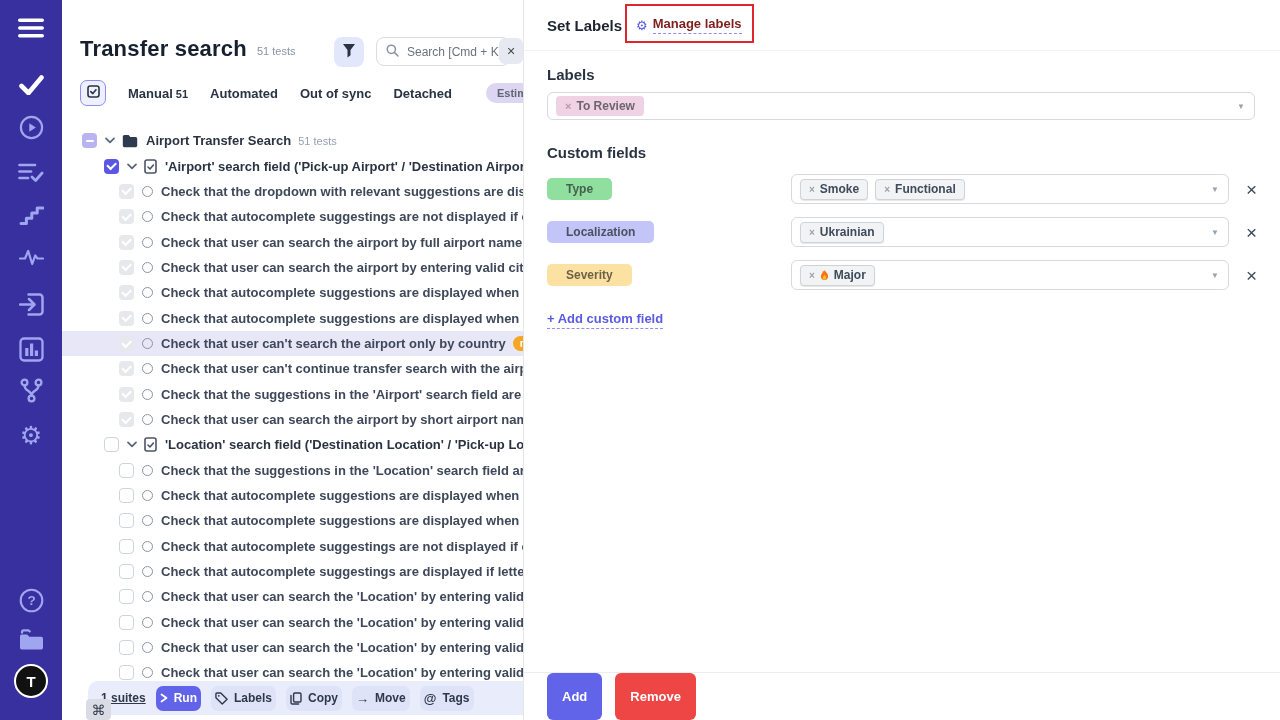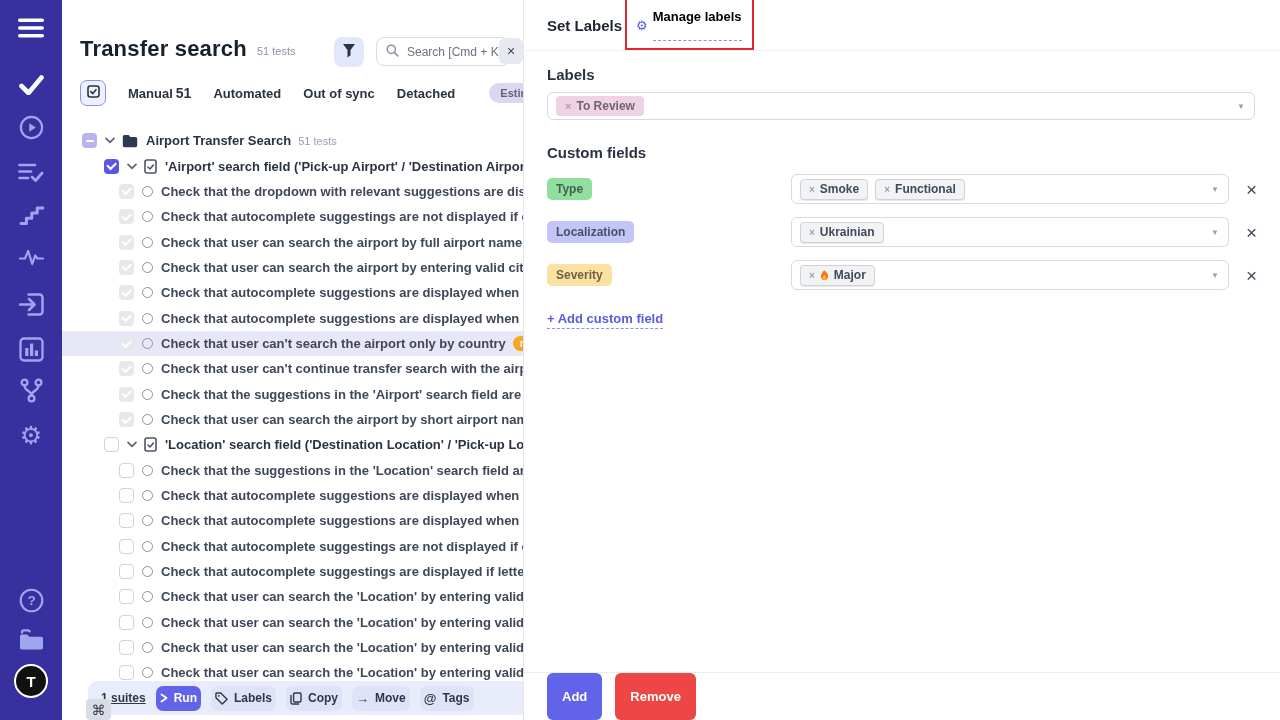--- a/index.html
+++ b/index.html
@@ -23,21 +23,21 @@
   .search-box input{border:none;outline:none;width:100px;font-size:12px;color:#374151;margin-left:6px;font-family:"Liberation Sans",sans-serif;background:transparent;}
   .search-box input::placeholder{color:#6B7280;}
   .search-close{position:absolute;left:437px;top:22px;width:24px;height:26px;background:#E7E9F2;border-radius:6px;
                 display:flex;align-items:center;justify-content:center;font-size:14px;color:#444;cursor:pointer;z-index:4;}
 
   
   .tabs{position:absolute;left:18px;top:78px;right:4px;height:30px;display:flex;align-items:center;gap:22px;}
   .tab-icon-btn{width:24px;height:24px;border:1.5px solid #8B8DF2;background:#EEF0FE;border-radius:7px;
                 display:flex;align-items:center;justify-content:center;color:#2A3342;cursor:pointer;flex:none;}
   .tab{font-size:13px;font-weight:700;color:#2A3342;cursor:pointer;white-space:nowrap;}
-  .tab .cnt{font-size:14px;margin-left:3px;font-weight:700;}
+  .tab .cnt{font-size:11px;margin-left:3px;font-weight:700;}
   .estimate{background:#DCD6F3;color:#5F6671;font-size:11px;font-weight:700;border-radius:10px;padding:4px 11px;margin-left:12px;cursor:pointer;}
 
   
   .tree{position:absolute;left:0;top:128px;right:0;bottom:0;overflow:hidden;text-align:center;}
   .trow{height:25.35px;display:flex;align-items:center;white-space:nowrap;overflow:hidden;font-size:13px;}
   .trow.selected{background:#E7E7F8;}
   .cb{width:15px;height:15px;border-radius:4px;flex:none;margin-right:8px;position:relative;cursor:pointer;box-sizing:border-box;}
   .cb.indeterminate{background:#B9B3F2;}
   .cb.indeterminate::after{content:"";position:absolute;left:3.5px;top:6.5px;width:8px;height:2.2px;background:#fff;border-radius:1px;}
   .cb.checked{background:#5B57E3;}
@@ -61,40 +61,40 @@
           font-size:12px;font-weight:700;color:#2E3847;cursor:pointer;}
   .tb-btn.primary{background:#6163E8;color:#fff;}
   .cmd-box{position:absolute;left:24px;top:699px;width:25px;height:21px;background:#D9DCE4;border-radius:4px;
            display:flex;align-items:center;justify-content:center;font-size:14px;color:#2E3847;z-index:5;cursor:pointer;}
 
   
   .right{position:absolute;left:523px;top:0;width:864px;height:720px;background:#fff;border-left:1px solid #E4E6EC;box-sizing:border-box;}
   .rp-header{position:relative;height:50px;border-bottom:1px solid #F1F2F5;display:flex;align-items:center;padding-left:23px;}
   .rp-title{font-size:15px;font-weight:800;color:#1D2430;}
   .manage-wrap{position:relative;margin-left:14px;display:flex;align-items:center;gap:5px;cursor:pointer;}
-  .manage-link{font-size:13px;font-weight:700;color:#000000;border-bottom:1px dashed #8B8DF2;padding-bottom:16px;}
+  .manage-link{font-size:13px;font-weight:700;color:#7f1d1d;border-bottom:1px dashed #8B8DF2;padding-bottom:2px;}
   .manage-gear{color:#5A5BE0;font-size:13px;line-height:1;}
   .red-box{position:absolute;left:-11px;top:-12px;right:-12px;bottom:-9px;border:2px solid #E0262C;pointer-events:none;}
   .rp-close{position:absolute;right:26px;top:16px;width:26px;height:26px;background:#E3E7FB;border-radius:6px;
             display:flex;align-items:center;justify-content:center;font-size:14px;color:#333;cursor:pointer;}
   .rp-body{padding:0 0 0 23px;}
   .sec-heading{font-size:15px;font-weight:600;color:#2A3342;}
   .labels-heading{margin-top:15px;}
   .select-box{position:relative;border:1px solid #D6D9E0;border-radius:6px;background:#fff;display:flex;align-items:center;
               gap:7px;padding:0 22px 0 8px;box-sizing:border-box;cursor:pointer;}
   .labels-select{width:708px;height:28px;margin-top:9px;}
   .caret{position:absolute;right:9px;top:50%;transform:translateY(-50%);font-size:8px;color:#98A1AD;}
   .tag-pink{display:inline-flex;align-items:center;gap:5px;background:#EFD2E4;border-radius:4px;padding:3px 9px;
             font-size:12px;font-weight:700;color:#6D6570;cursor:pointer;}
   .tag-pink .x{font-size:11px;color:#C193AD;}
   .cf-heading{margin-top:24px;}
   .cf-row{display:flex;align-items:center;margin-top:13px;}
   .cf-row:first-of-type{margin-top:13px;}
   .cf-name{width:244px;flex:none;}
-  .pill{display:inline-block;font-size:12px;font-weight:600;border-radius:5px;padding:4px 9px;}
+  .pill{display:inline-block;font-size:12px;font-weight:600;border-radius:5px;padding:4px 19px;}
   .pill.green{background:#90DF9F;color:#47604F;}
   .pill.purple{background:#C3C4F7;color:#4A5160;}
   .pill.yellow{background:#FBE2A2;color:#6E6147;}
   .cf-select{width:438px;height:30px;}
   .tag-gray{display:inline-flex;align-items:center;gap:5px;background:#F2F3F5;border:1px solid #CFD3D9;border-radius:4px;
             padding:2.5px 8px;font-size:12px;font-weight:700;color:#3F4A5A;box-shadow:0 1px 1px rgba(0,0,0,.10);cursor:pointer;}
   .tag-gray .x{font-size:10px;color:#9AA1AC;}
   .cf-remove{margin-left:17px;font-size:19px;color:#3F4A5A;cursor:pointer;line-height:1;font-weight:300;}
   .add-field{display:inline-block;margin-top:21px;font-size:13px;font-weight:700;color:#5A5BE0;
              border-bottom:1px dashed #8B8DF2;padding-bottom:2px;cursor:pointer;}

